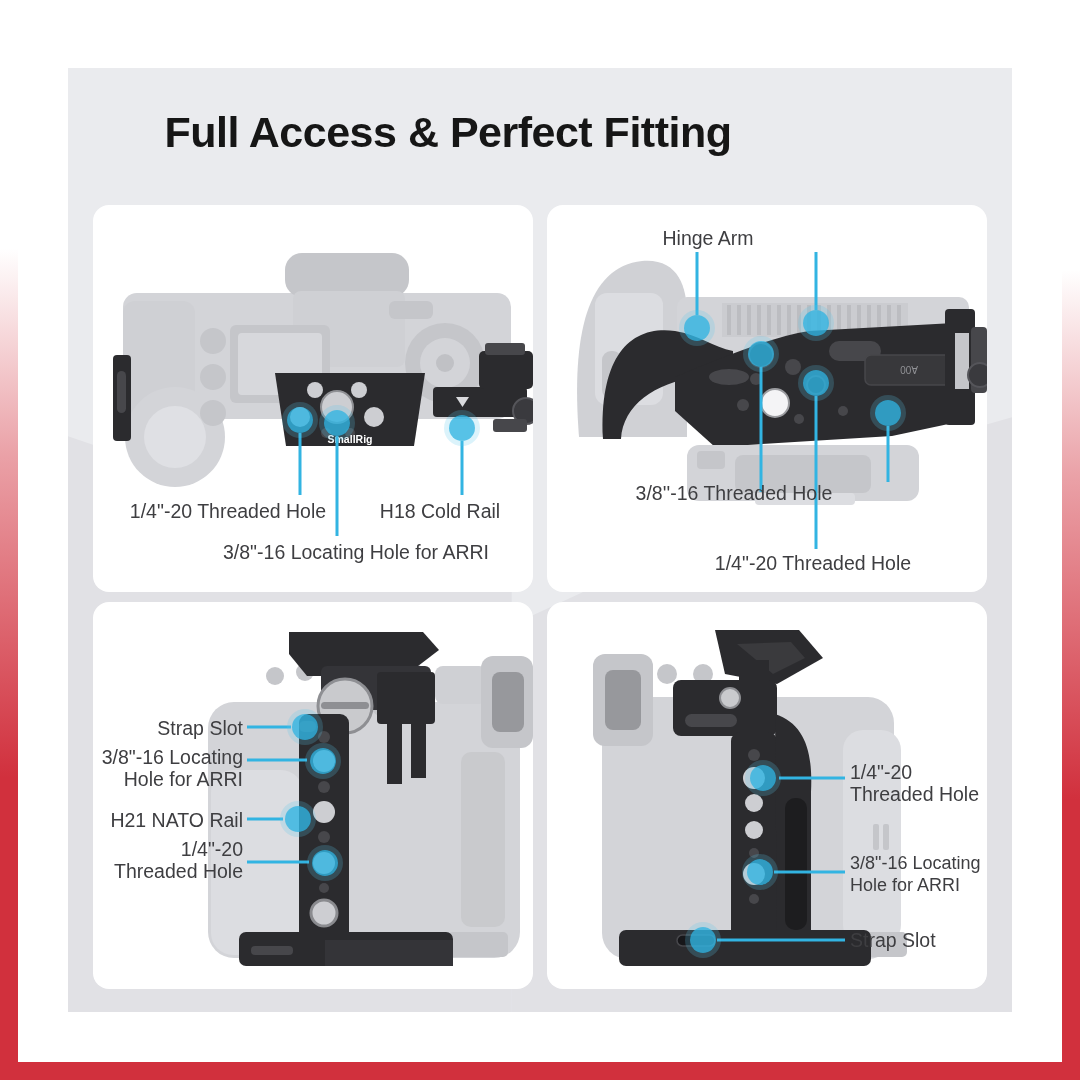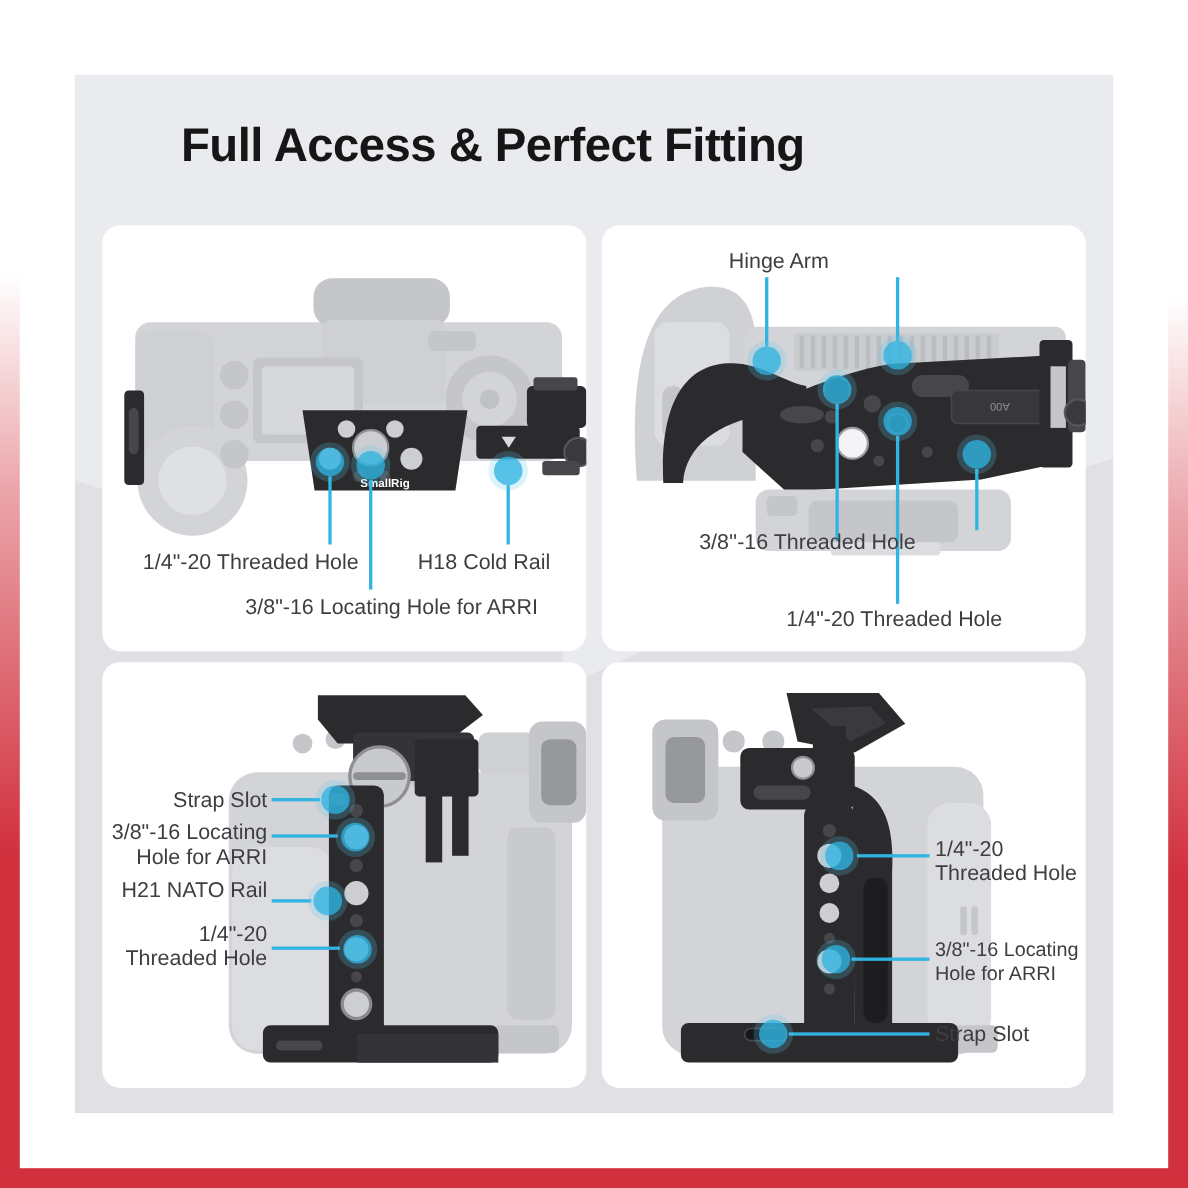--- a/index.html
+++ b/index.html
@@ -255,21 +255,21 @@
   <div class="dot" style="left:230px;top:159px;"></div>
   <div class="dot" style="left:205px;top:217px;"></div>
   <div class="dot" style="left:232px;top:261px;"></div>
   <div class="lbl right" style="right:290px;top:115px;">
     <div>Strap Slot</div>
   </div>
   <div class="lbl right" style="right:290px;top:144px;">
     <div>3/8"-16 Locating</div>
     <div>Hole for ARRI</div>
   </div>
-  <div class="lbl right" style="right:290px;top:196px;">
+  <div class="lbl right" style="right:290px;top:207px;">
     <div>H21 NATO Rail</div>
   </div>
   <div class="lbl right" style="right:290px;top:236px;">
     <div>1/4"-20</div>
     <div>Threaded Hole</div>
   </div>
 </div>
 
 <div class="panel" id="panel4">
   <svg width="440" height="387" viewBox="0 0 440 387">

